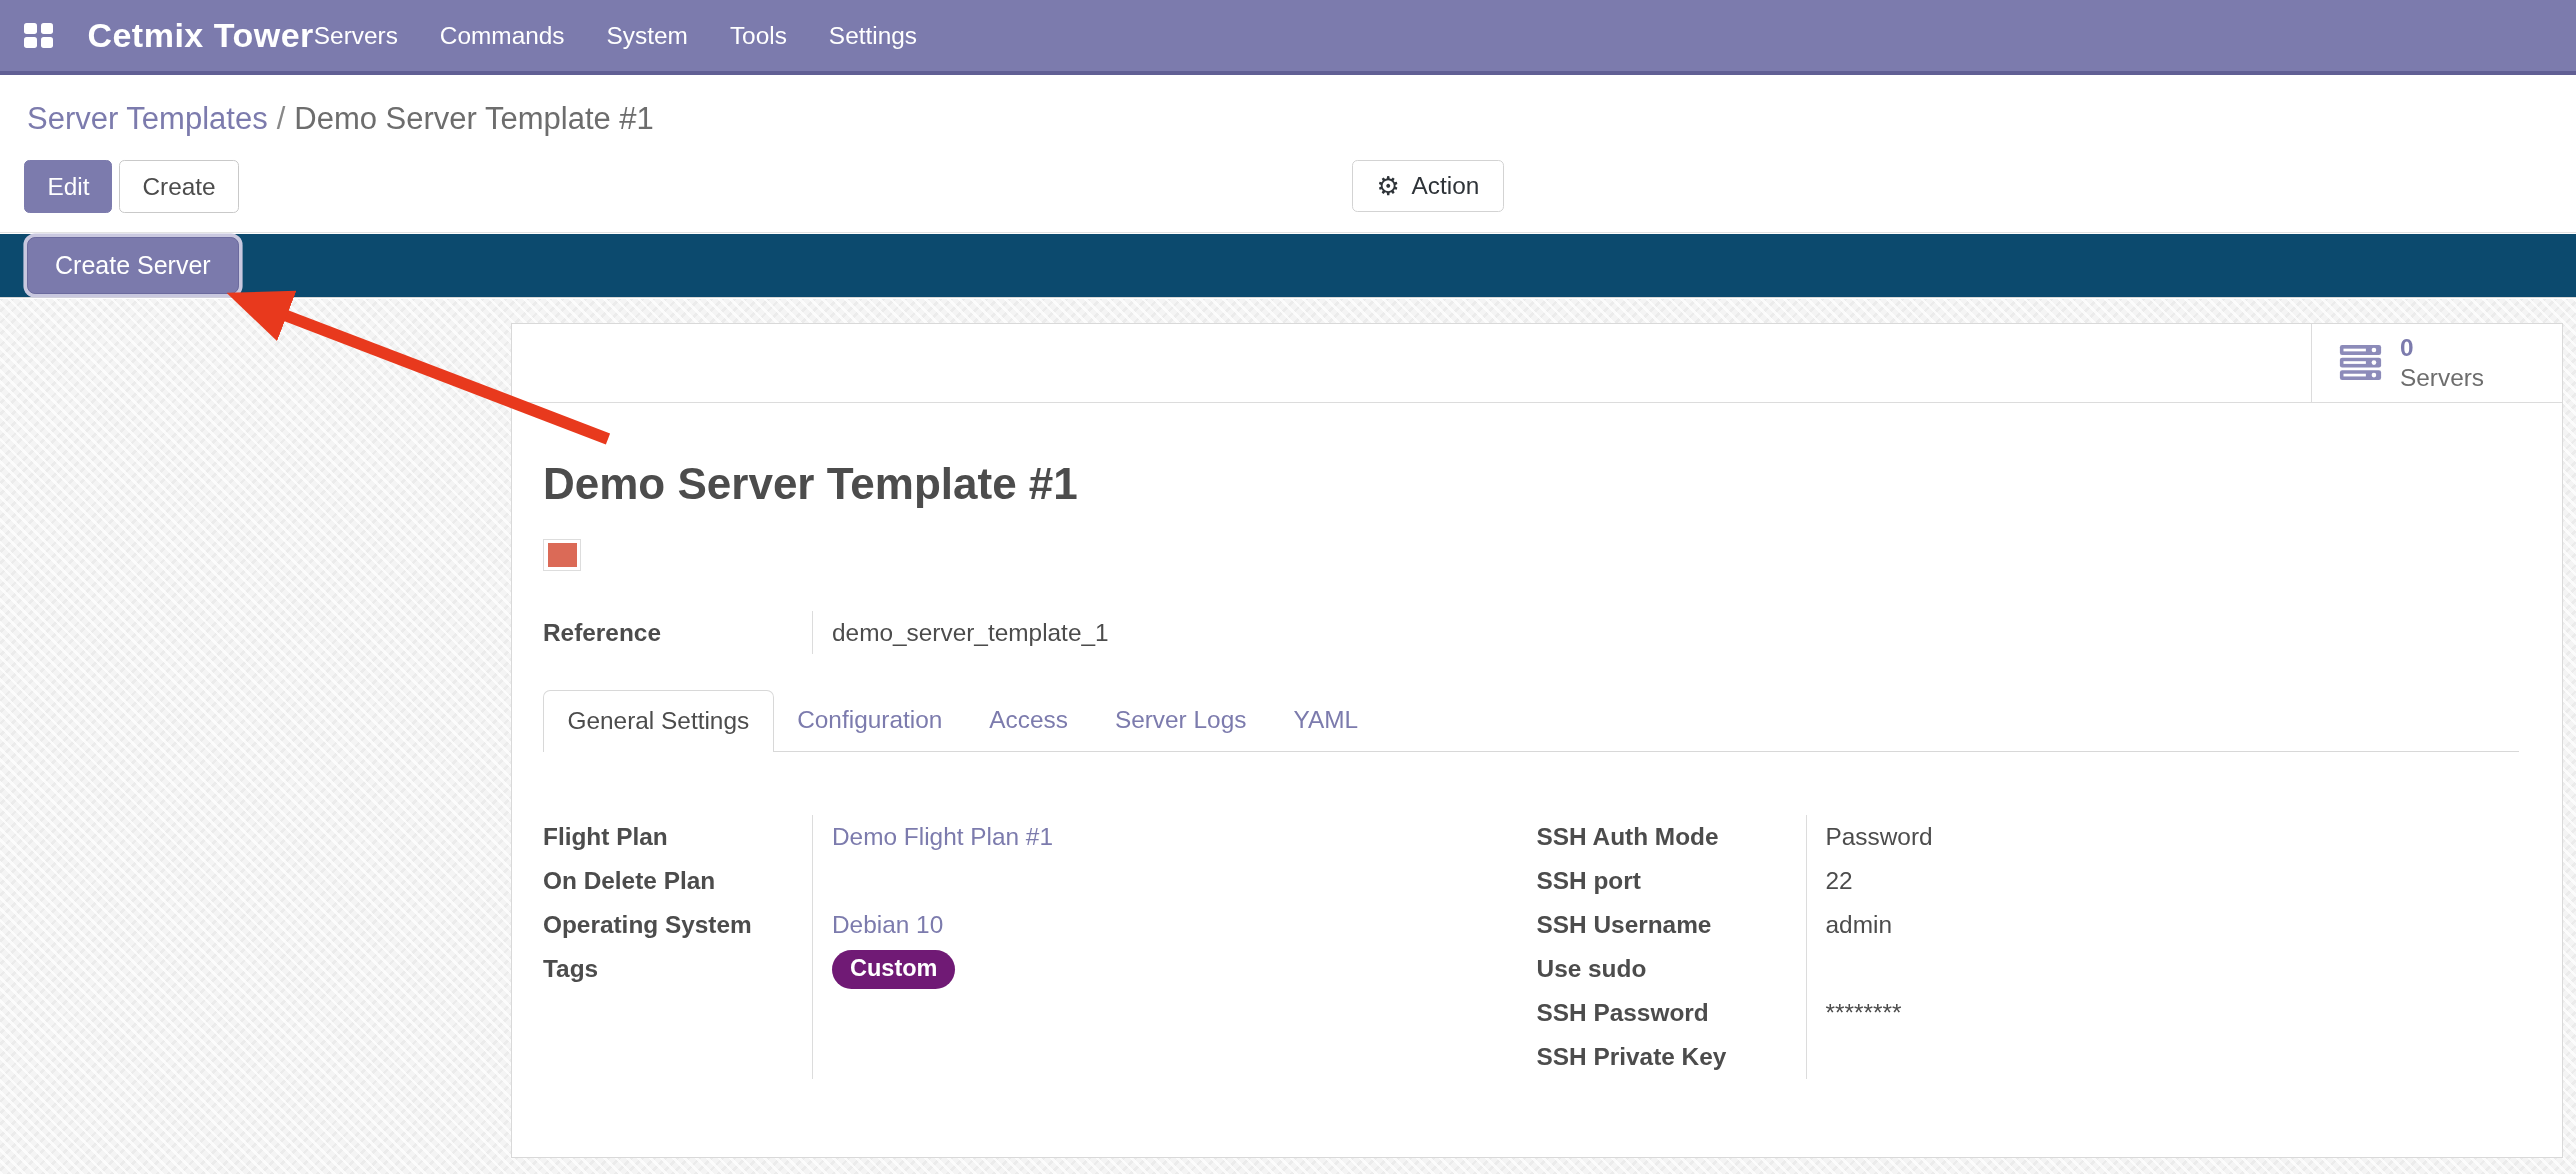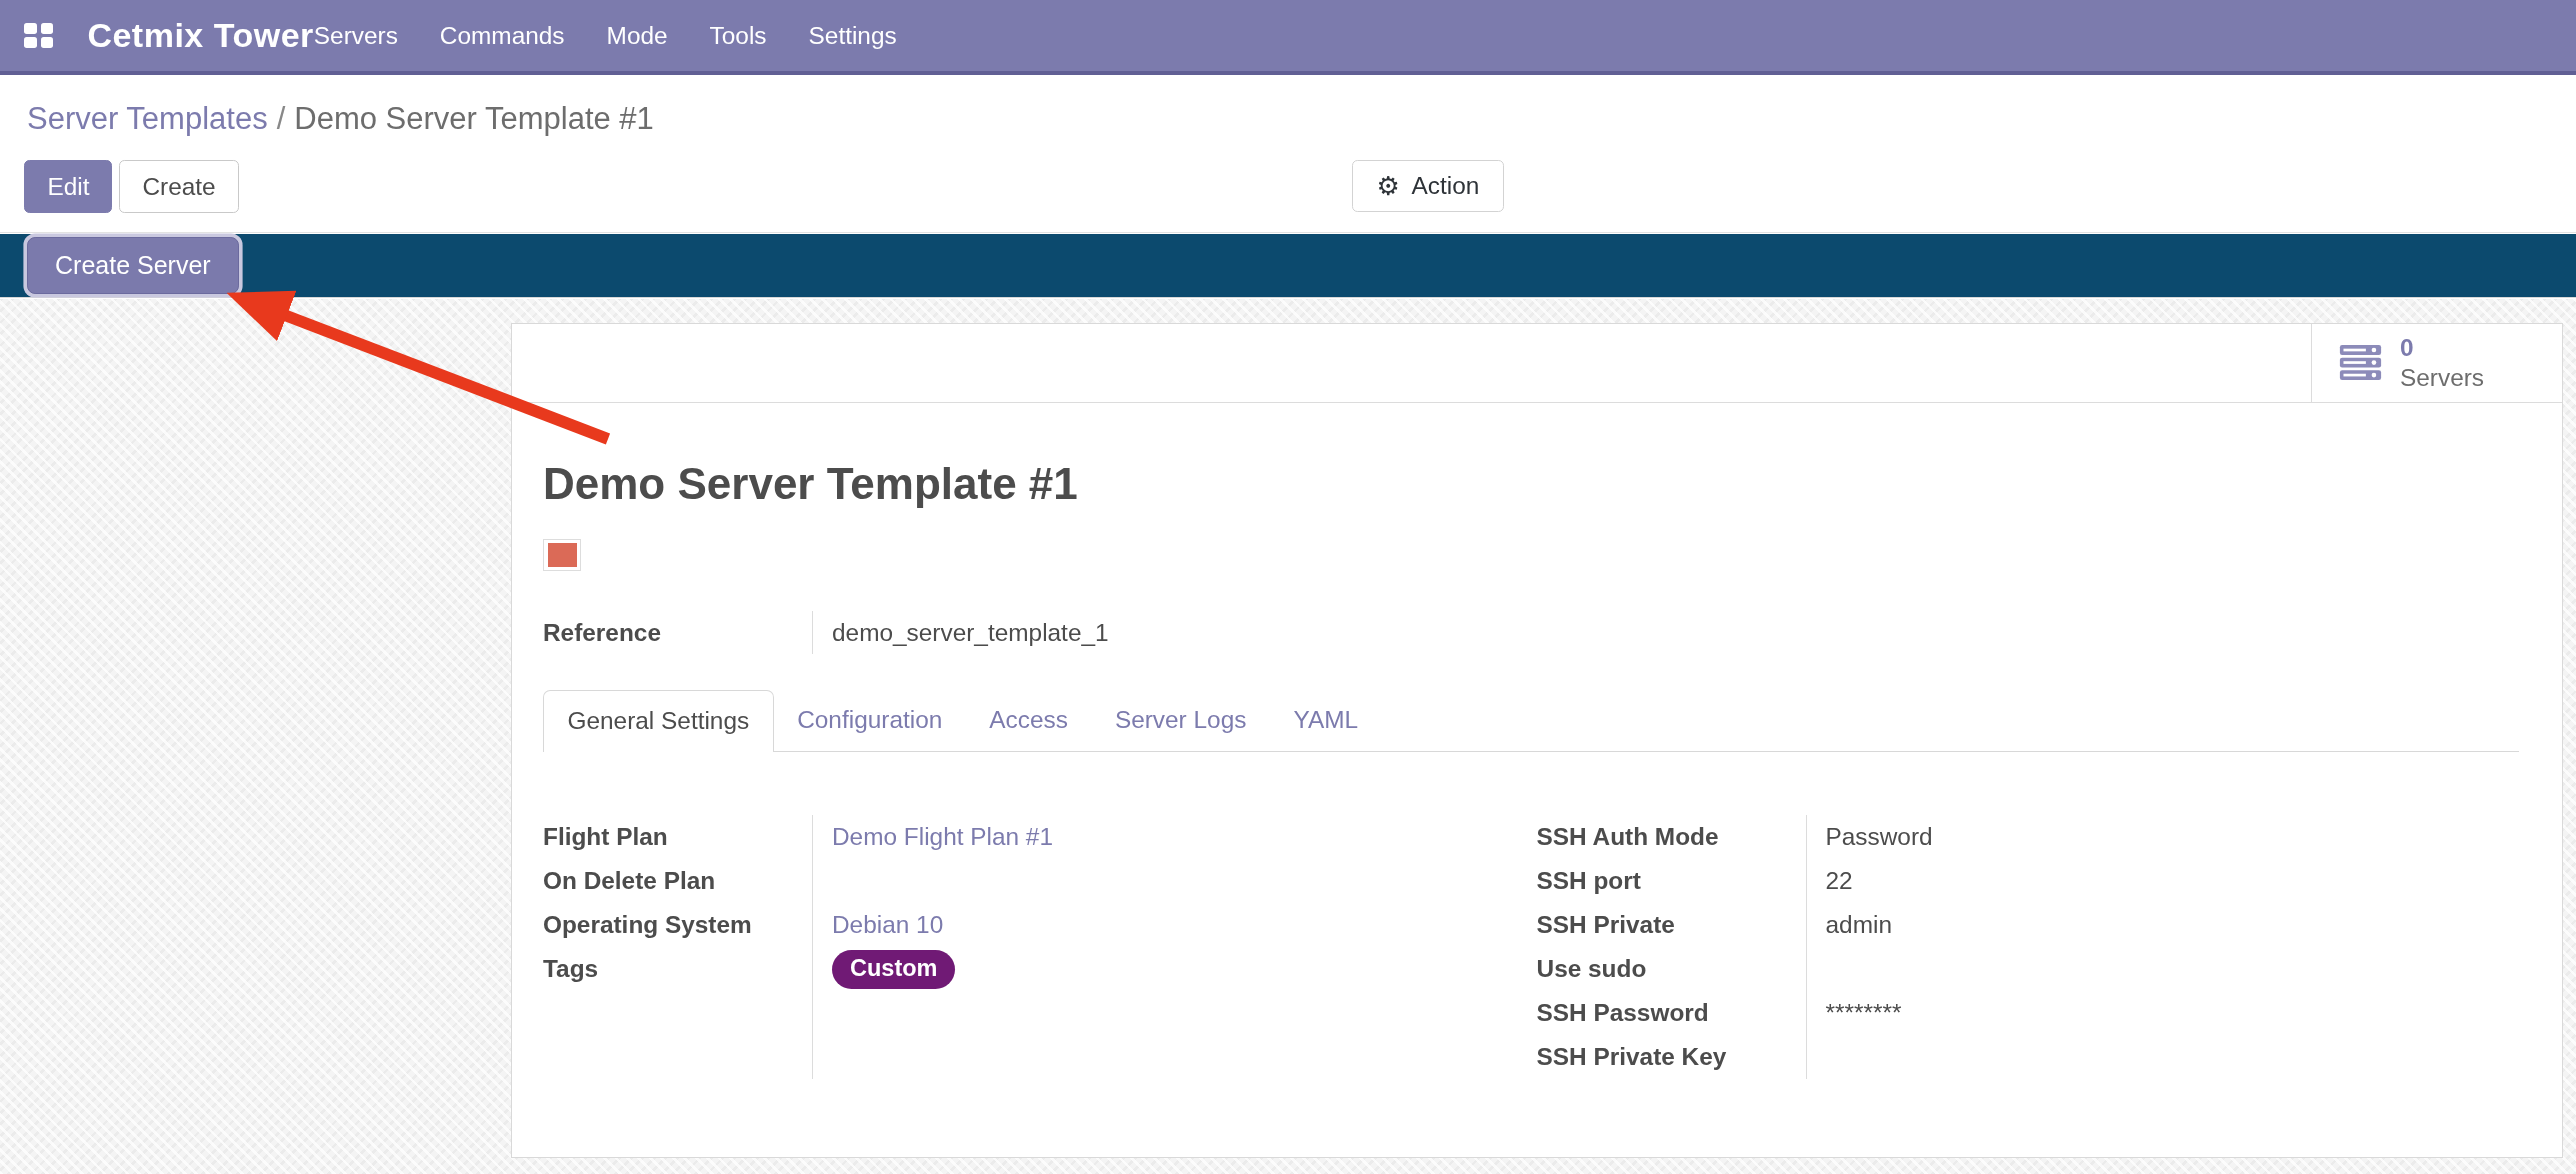--- a/index.html
+++ b/index.html
@@ -116,21 +116,21 @@
   <div class="apps-icon">
     <span></span>
       <span></span>
       <span></span>
       <span></span>
   </div>
   <div class="brand">Cetmix Tower</div>
   <div class="nav-menu">
     <div class="nav-item">Servers</div>
     <div class="nav-item">Commands</div>
-    <div class="nav-item">Mode</div>
+    <div class="nav-item">System</div>
     <div class="nav-item">Tools</div>
     <div class="nav-item">Settings</div>
   </div>
 </div>
 
 <div class="control-panel">
   <div class="breadcrumb">
     <span class="bc-link">Server Templates</span><span class="bc-sep">/</span><span class="bc-current">Demo Server Template #1</span>
   </div>
   <div class="cp-buttons">
@@ -217,21 +217,21 @@
             <div class="g-row">
                 <span class="tag-badge" style="background: #701a75;">Custom</span>
               </div>
           </div>
         </div>
 
         <div class="group group-right">
           <div class="g-labels">
             <div class="g-row">SSH Auth Mode</div>
             <div class="g-row">SSH port</div>
-            <div class="g-row">SSH Private</div>
+            <div class="g-row">SSH Username</div>
             <div class="g-row">Use sudo</div>
             <div class="g-row">SSH Password</div>
             <div class="g-row">SSH Private Key</div>
           </div>
           <div class="g-values">
             <div class="g-row">
                 <span>Password</span>
               </div>
             <div class="g-row">
                 <span>22</span>

